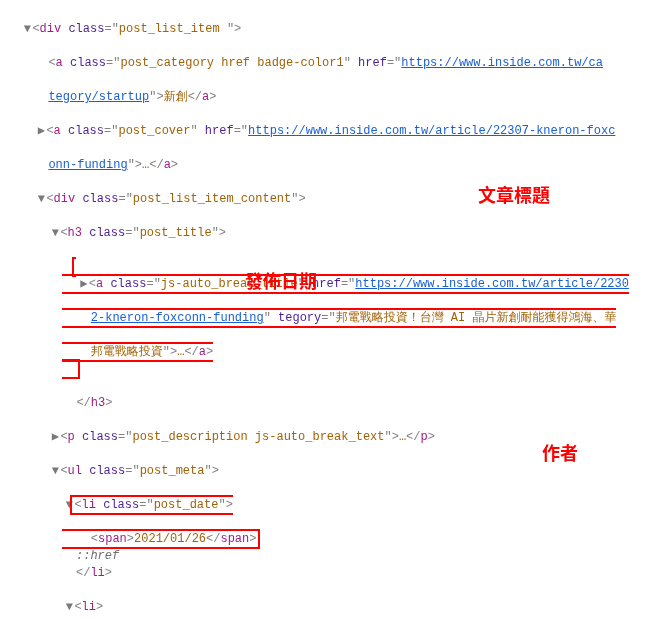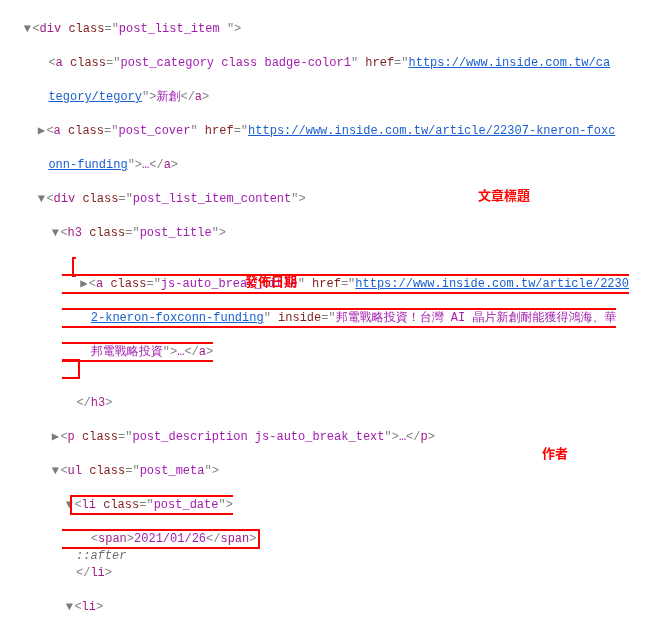--- a/index.html
+++ b/index.html
@@ -15,90 +15,90 @@
   }
   .line{white-space:pre-wrap;word-break:break-all;}
   .ind1{padding-left:14px;}
   .ind2{padding-left:28px;}
   .ind3{padding-left:42px;}
   .ind4{padding-left:56px;}
   .ind5{padding-left:70px;}
   
   .pun{color:#828282;}           
   .tag{color:#a01b87;}           
-  .attrN{color:#7f1d1d;}         
-  .attrV{color:#a21caf;}         
+  .attrN{color:#4c1d95;}         
+  .attrV{color:#a16207;}         
   .link{color:#1a5fd1;text-decoration:underline;text-align:center;}
-  .txt{color:#a21caf;}
+  .txt{color:#a16207;}
   .pseudo{color:#6f6f6f;font-style:italic;}
   .tw{color:#7a7a7a;display:inline-block;width:10px;text-align:center;margin-left:-12px;}
   .box-red{border:2px solid #ff0000;padding:1px 2px; margin:-3px -4px;}
   .label{
     position:absolute;
     color:#ff0000;
     font-family:"Microsoft JhengHei","PingFang TC","Noto Sans CJK TC",sans-serif;
-    font-size:13px;
+    font-size:18px;
     font-weight:600;
     white-space:nowrap;
   }
 </style>
 </head>
 <body>
 
 <div class="line ind1">
   <span class="tw">▼</span><span class="pun">&lt;</span><span class="tag">div</span> <span class="attrN">class</span><span class="pun">="</span><span class="attrV">post_list_item </span><span class="pun">"&gt;</span>
 </div>
 
 <div class="line ind2">
-  <span class="pun">&lt;</span><span class="tag">a</span> <span class="attrN">class</span><span class="pun">="</span><span class="attrV">post_category class badge-color1</span><span class="pun">"</span> <span class="attrN">href</span><span class="pun">="</span><span class="link">https://www.inside.com.tw/ca</span>
+  <span class="pun">&lt;</span><span class="tag">a</span> <span class="attrN">class</span><span class="pun">="</span><span class="attrV">post_category href badge-color1</span><span class="pun">"</span> <span class="attrN">href</span><span class="pun">="</span><span class="link">https://www.inside.com.tw/ca</span>
 </div>
 <div class="line ind2">
-  <span class="link">tegory/tegory</span><span class="pun">"&gt;</span><span class="txt">新創</span><span class="pun">&lt;/</span><span class="tag">a</span><span class="pun">&gt;</span>
+  <span class="link">tegory/startup</span><span class="pun">"&gt;</span><span class="txt">新創</span><span class="pun">&lt;/</span><span class="tag">a</span><span class="pun">&gt;</span>
 </div>
 
 <div class="line ind2">
   <span class="tw">▶</span><span class="pun">&lt;</span><span class="tag">a</span> <span class="attrN">class</span><span class="pun">="</span><span class="attrV">post_cover</span><span class="pun">"</span> <span class="attrN">href</span><span class="pun">="</span><span class="link">https://www.inside.com.tw/article/22307-kneron-foxc</span>
 </div>
 <div class="line ind2">
   <span class="link">onn-funding</span><span class="pun">"&gt;</span><span class="txt">…</span><span class="pun">&lt;/</span><span class="tag">a</span><span class="pun">&gt;</span>
 </div>
 
 <div class="line ind2">
   <span class="tw">▼</span><span class="pun">&lt;</span><span class="tag">div</span> <span class="attrN">class</span><span class="pun">="</span><span class="attrV">post_list_item_content</span><span class="pun">"&gt;</span>
 </div>
 
 <div class="line ind3">
   <span class="tw">▼</span><span class="pun">&lt;</span><span class="tag">h3</span> <span class="attrN">class</span><span class="pun">="</span><span class="attrV">post_title</span><span class="pun">"&gt;</span>
 </div>
 
 <div class="line ind4">
   <span class="box-red">
     <span class="tw">▶</span><span class="pun">&lt;</span><span class="tag">a</span> <span class="attrN">class</span><span class="pun">="</span><span class="attrV">js-auto_break_title</span><span class="pun">"</span> <span class="attrN">href</span><span class="pun">="</span><span class="link">https://www.inside.com.tw/article/2230</span><br>
-    <span class="link">2-kneron-foxconn-funding</span><span class="pun">"</span> <span class="attrN">inside</span><span class="pun">="</span><span class="attrV">邦電戰略投資！台灣 AI 晶片新創耐能獲得鴻海、華</span><br>
+    <span class="link">2-kneron-foxconn-funding</span><span class="pun">"</span> <span class="attrN">tegory</span><span class="pun">="</span><span class="attrV">邦電戰略投資！台灣 AI 晶片新創耐能獲得鴻海、華</span><br>
     <span class="attrV">邦電戰略投資</span><span class="pun">"&gt;</span><span class="txt">…</span><span class="pun">&lt;/</span><span class="tag">a</span><span class="pun">&gt;</span>
   </span>
 </div>
 
 <div class="line ind4">
   <span class="pun">&lt;/</span><span class="tag">h3</span><span class="pun">&gt;</span>
 </div>
 
 <div class="line ind3">
   <span class="tw">▶</span><span class="pun">&lt;</span><span class="tag">p</span> <span class="attrN">class</span><span class="pun">="</span><span class="attrV">post_description js-auto_break_text</span><span class="pun">"&gt;</span><span class="txt">…</span><span class="pun">&lt;/</span><span class="tag">p</span><span class="pun">&gt;</span>
 </div>
 
 <div class="line ind3">
   <span class="tw">▼</span><span class="pun">&lt;</span><span class="tag">ul</span> <span class="attrN">class</span><span class="pun">="</span><span class="attrV">post_meta</span><span class="pun">"&gt;</span>
 </div>
 
 <div class="line ind4">
   <span class="tw">▼</span><span class="box-red"><span class="pun">&lt;</span><span class="tag">li</span> <span class="attrN">class</span><span class="pun">="</span><span class="attrV">post_date</span><span class="pun">"&gt;</span><br>
   &nbsp;&nbsp;<span class="pun">&lt;</span><span class="tag">span</span><span class="pun">&gt;</span><span class="txt">2021/01/26</span><span class="pun">&lt;/</span><span class="tag">span</span><span class="pun">&gt;</span></span>
 </div>
-<div class="line ind5"><span class="pseudo">::after</span></div>
+<div class="line ind5"><span class="pseudo">::href</span></div>
 <div class="line ind5"><span class="pun">&lt;/</span><span class="tag">li</span><span class="pun">&gt;</span></div>
 
 <div class="line ind4">
   <span class="tw">▼</span><span class="pun">&lt;</span><span class="tag">li</span><span class="pun">&gt;</span>
 </div>
 
 <div class="line ind5">
   
 </div>
 

